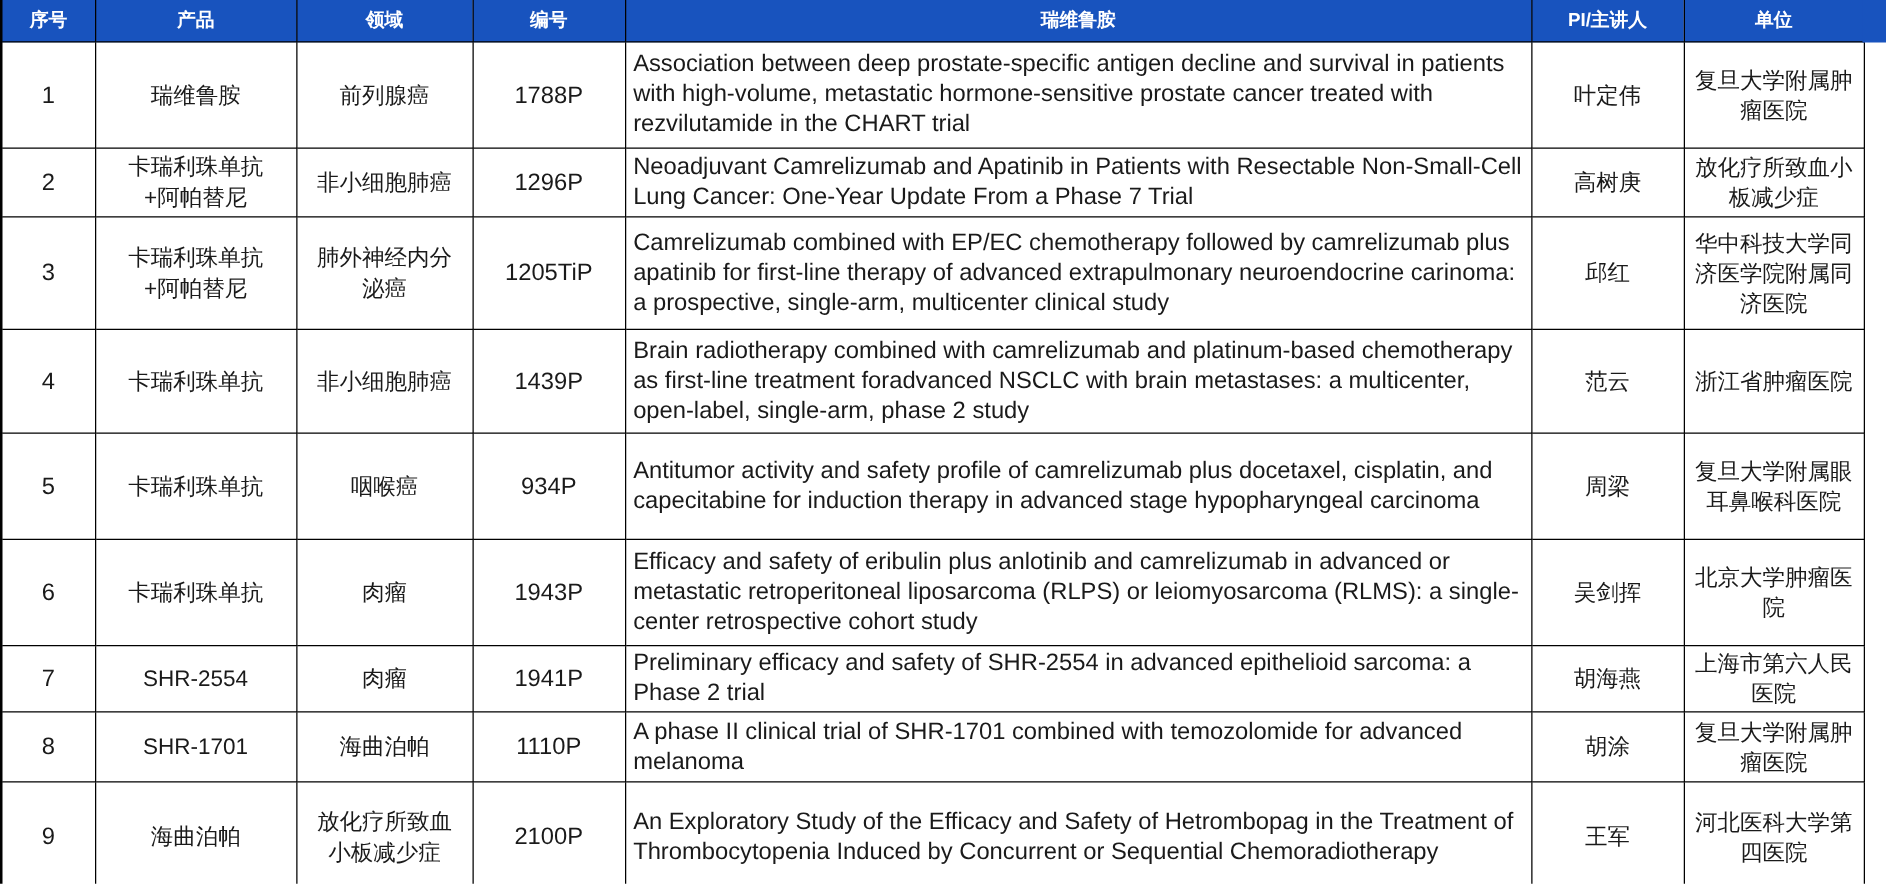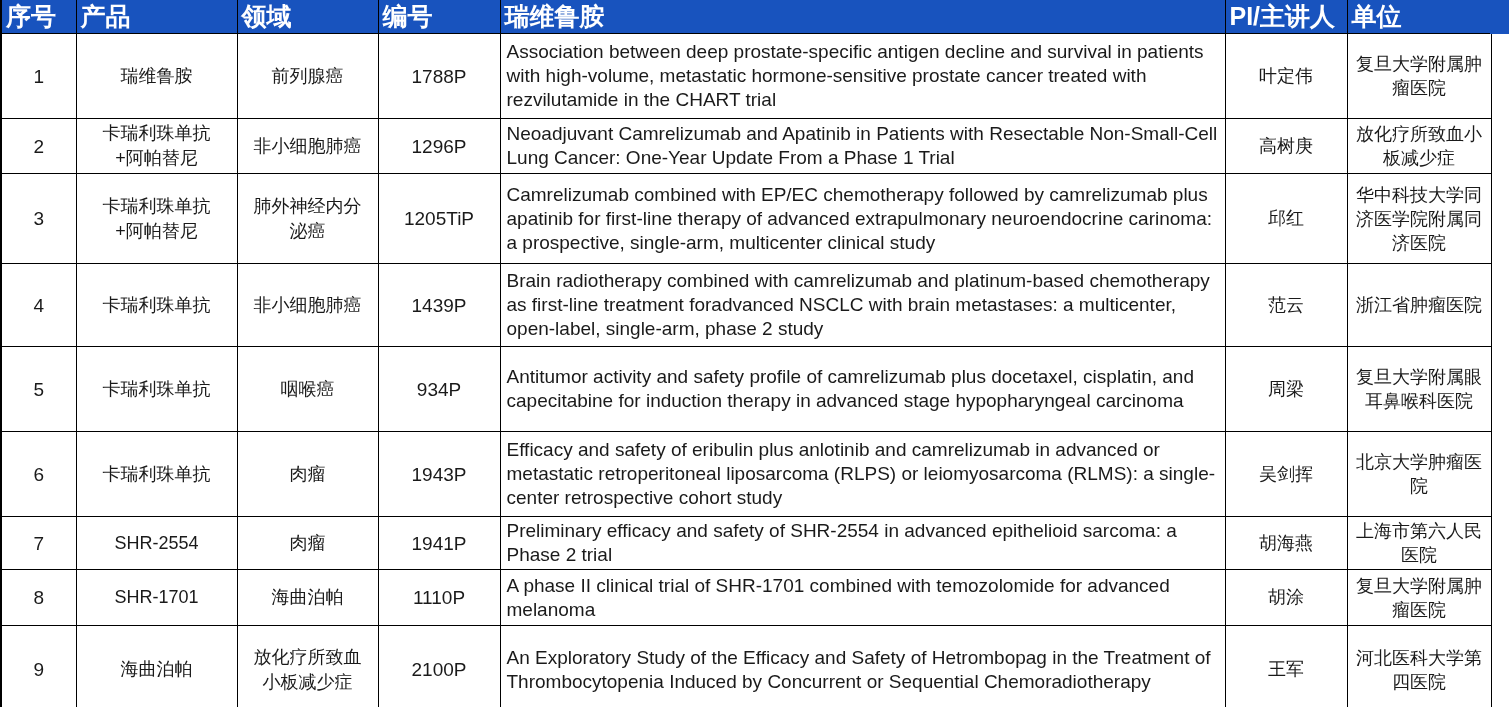--- a/index.html
+++ b/index.html
@@ -16,23 +16,23 @@
     color:var(--body-text);
   }
   .table-wrap{position:relative;width:1509px;height:707px;}
   table{
     border-collapse:collapse;table-layout:fixed;width:1490px;
     border-left:2px solid var(--border);
     border-bottom:2px solid var(--border);
   }
   th{
     background:var(--header-bg);color:var(--header-text);
-    font-size:25px;font-weight:bold;height:33px;
+    font-size:15px;font-weight:bold;height:33px;
     border:1px solid var(--border);border-top:none;
-    padding:0 4px;text-align:left;vertical-align:middle;
+    padding:0 4px;text-align:center;vertical-align:middle;
   }
   td{
     border:1px solid var(--border);background:var(--row-bg);
     text-align:center;vertical-align:middle;
     font-size:18px;line-height:25px;padding:2px 8px;
     color:var(--body-text);word-wrap:break-word;
   }
   td.col-num,td.col-code{font-size:19px;}
   td.col-product{white-space:pre-line;padding:2px 6px;margin-left:17px;}
   td.col-field{padding:2px 8px;font-family:Liberation Serif, serif;}
@@ -80,21 +80,21 @@
           <td class="col-title">Association between deep prostate-specific antigen decline and survival in patients with high-volume, metastatic hormone-sensitive prostate cancer treated with rezvilutamide in the CHART trial</td>
           <td class="col-pi">叶定伟</td>
           <td class="col-unit">复旦大学附属肿瘤医院</td>
         </tr>
         <tr style="height: 54px;">
           <td class="col-num">2</td>
           <td class="col-product">卡瑞利珠单抗
 +阿帕替尼</td>
           <td class="col-field">非小细胞肺癌</td>
           <td class="col-code">1296P</td>
-          <td class="col-title">Neoadjuvant Camrelizumab and Apatinib in Patients with Resectable Non-Small-Cell Lung Cancer: One-Year Update From a Phase 1 Trial</td>
+          <td class="col-title">Neoadjuvant Camrelizumab and Apatinib in Patients with Resectable Non-Small-Cell Lung Cancer: One-Year Update From a Phase 7 Trial</td>
           <td class="col-pi">高树庚</td>
           <td class="col-unit">放化疗所致血小板减少症</td>
         </tr>
         <tr style="height: 90px;">
           <td class="col-num">3</td>
           <td class="col-product">卡瑞利珠单抗
 +阿帕替尼</td>
           <td class="col-field">肺外神经内分泌癌</td>
           <td class="col-code">1205TiP</td>
           <td class="col-title">Camrelizumab combined with EP/EC chemotherapy followed by camrelizumab plus apatinib for first-line therapy of advanced extrapulmonary neuroendocrine carinoma: a prospective, single-arm, multicenter clinical study</td>

